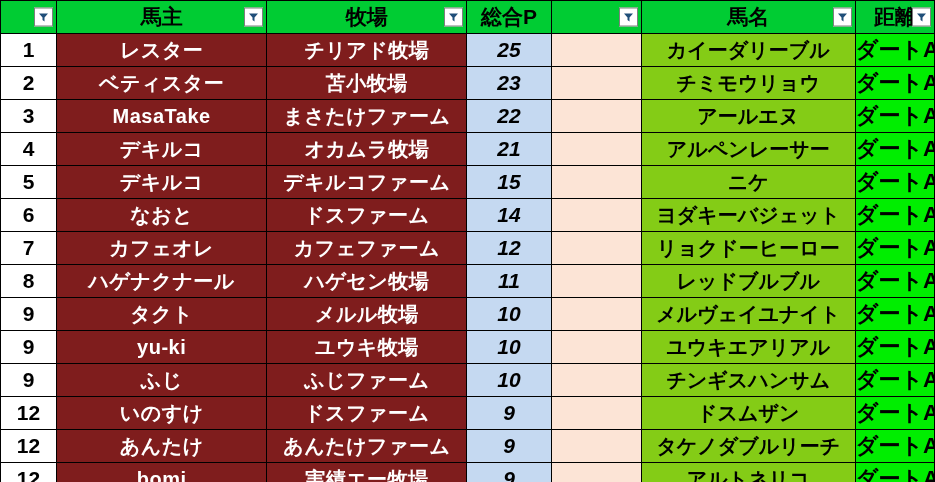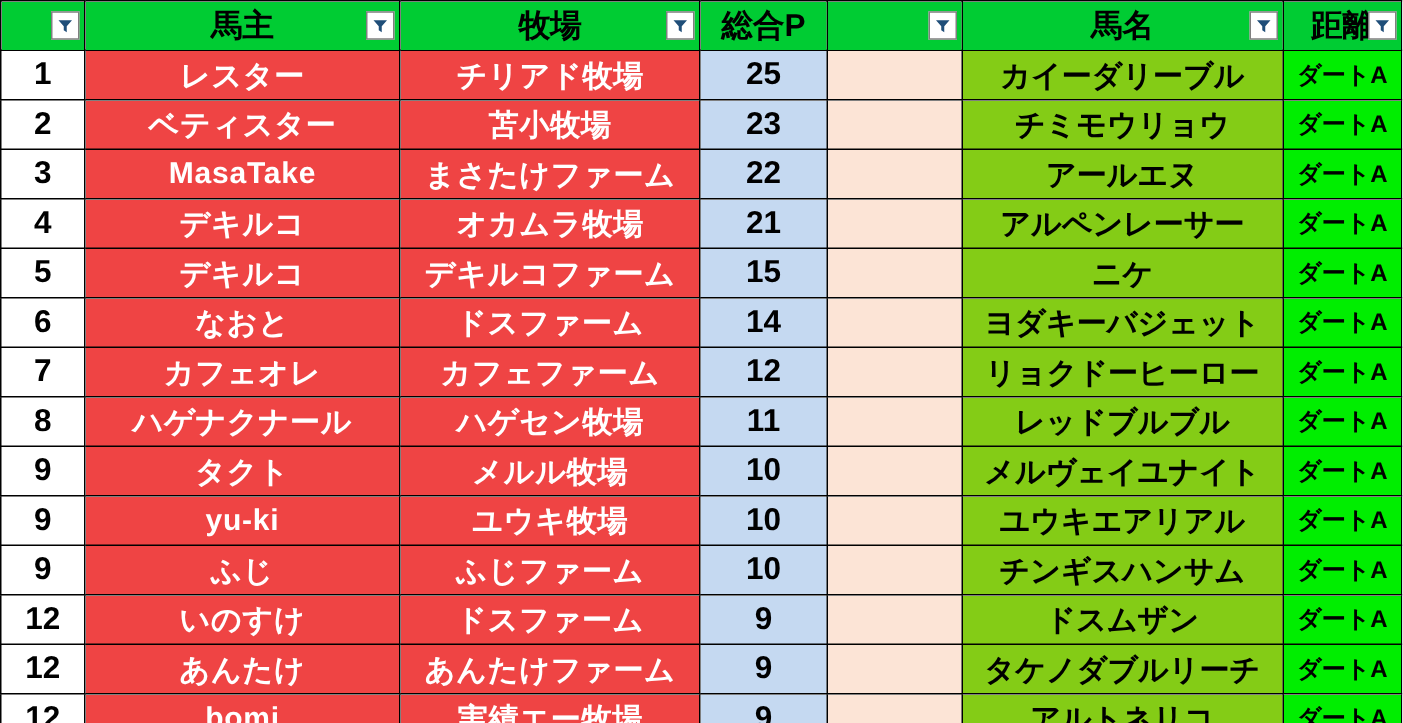--- a/index.html
+++ b/index.html
@@ -75,40 +75,41 @@
   tbody td {
     height: 32px;
     font-size: 20px;
   }
   td.rank {
     background: #ffffff;
     color: #000000;
     font-size: 21px;
   }
   td.owner, td.farm {
-    background: #ef4444;
+    background: #7f1d1d;
     color: #ffffff;
     letter-spacing: 0.5px;
   }
   td.pts {
     background: #c5d9f1;
     color: #000000;
     font-size: 21px;
+    font-style: italic;
   }
   td.blank {
     background: #fce4d6;
   }
   td.horse {
     background: #84cc16;
     color: #000000;
   }
   td.dist {
     background: #00ee00;
     color: #000000;
-    font-size: 16px;
+    font-size: 22px;
   }
 </style>
 </head>
 <body>
 
 <div class="sheet">
   <table class="grid">
     <colgroup>
       <col class="c-rank">
       <col class="c-owner">

